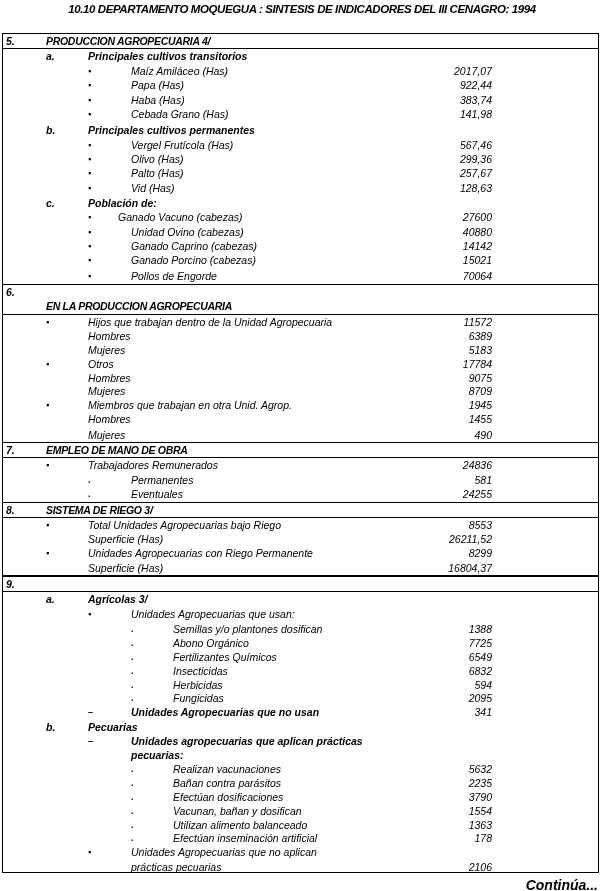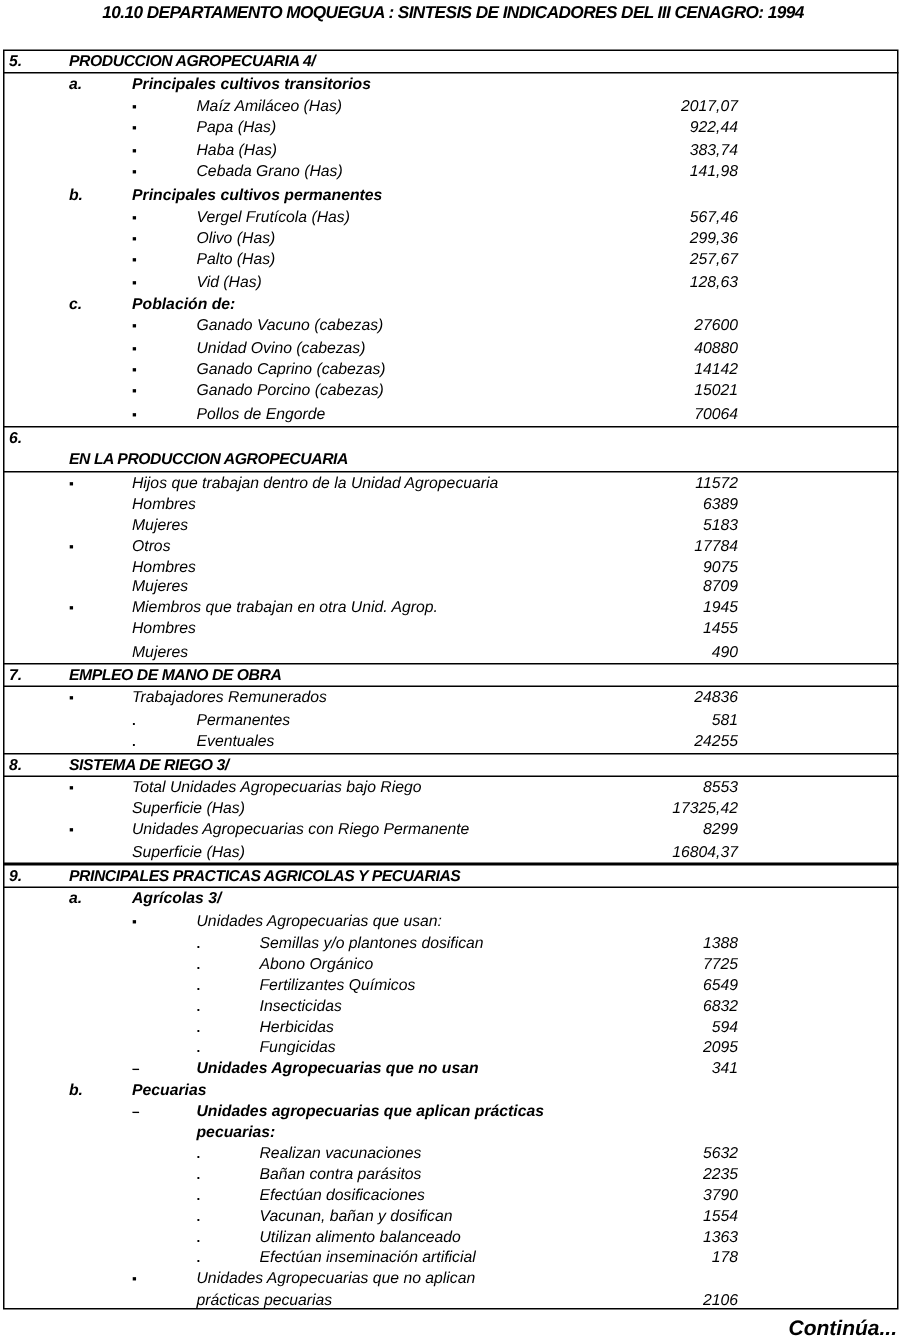--- a/index.html
+++ b/index.html
@@ -89,21 +89,21 @@
   <span class="bul" style="left:88px">▪</span>
   <span style="left:131px">Vid (Has)</span>
   <span class="val">128,63</span>
 </div>
 <div class="row" style="top:196px">
   <span class="sub" style="left:46px">c.</span>
   <span class="sub" style="left:88px">Población de:</span>
 </div>
 <div class="row" style="top:210px">
   <span class="bul" style="left:88px">▪</span>
-  <span style="left:131px">Ganado Vacuno (cabezas)</span>
+  <span style="left:118px">Ganado Vacuno (cabezas)</span>
   <span class="val">27600</span>
 </div>
 <div class="row" style="top:225px">
   <span class="bul" style="left:88px">▪</span>
   <span style="left:131px">Unidad Ovino (cabezas)</span>
   <span class="val">40880</span>
 </div>
 <div class="row" style="top:239px">
   <span class="bul" style="left:88px">▪</span>
   <span style="left:131px">Ganado Caprino (cabezas)</span>
@@ -190,35 +190,34 @@
   <span class="num" style="left:6px">8.</span>
   <span class="sec" style="left:46px">SISTEMA DE RIEGO  3/</span>
 </div>
 <div class="row" style="top:518px">
   <span class="bul" style="left:46px">▪</span>
   <span style="left:88px">Total Unidades Agropecuarias bajo Riego</span>
   <span class="val">8553</span>
 </div>
 <div class="row" style="top:532px">
   <span style="left:88px">Superficie (Has)</span>
-  <span class="val">17325,42</span>
+  <span class="val">26211,52</span>
 </div>
 <div class="row" style="top:546px">
   <span class="bul" style="left:46px">▪</span>
   <span style="left:88px">Unidades Agropecuarias con Riego Permanente</span>
   <span class="val">8299</span>
 </div>
 <div class="row" style="top:561px">
   <span style="left:88px">Superficie (Has)</span>
   <span class="val">16804,37</span>
 </div>
 
 <div class="row" style="top:577px">
   <span class="num" style="left:6px">9.</span>
-  <span class="sec" style="left:46px">PRINCIPALES PRACTICAS AGRICOLAS Y PECUARIAS</span>
 </div>
 <div class="row" style="top:592px">
   <span class="sub" style="left:46px">a.</span>
   <span class="sub" style="left:88px">Agrícolas 3/</span>
 </div>
 <div class="row" style="top:607px">
   <span class="bul" style="left:88px">▪</span>
   <span style="left:131px">Unidades Agropecuarias que usan:</span>
 </div>
 <div class="row" style="top:622px">

